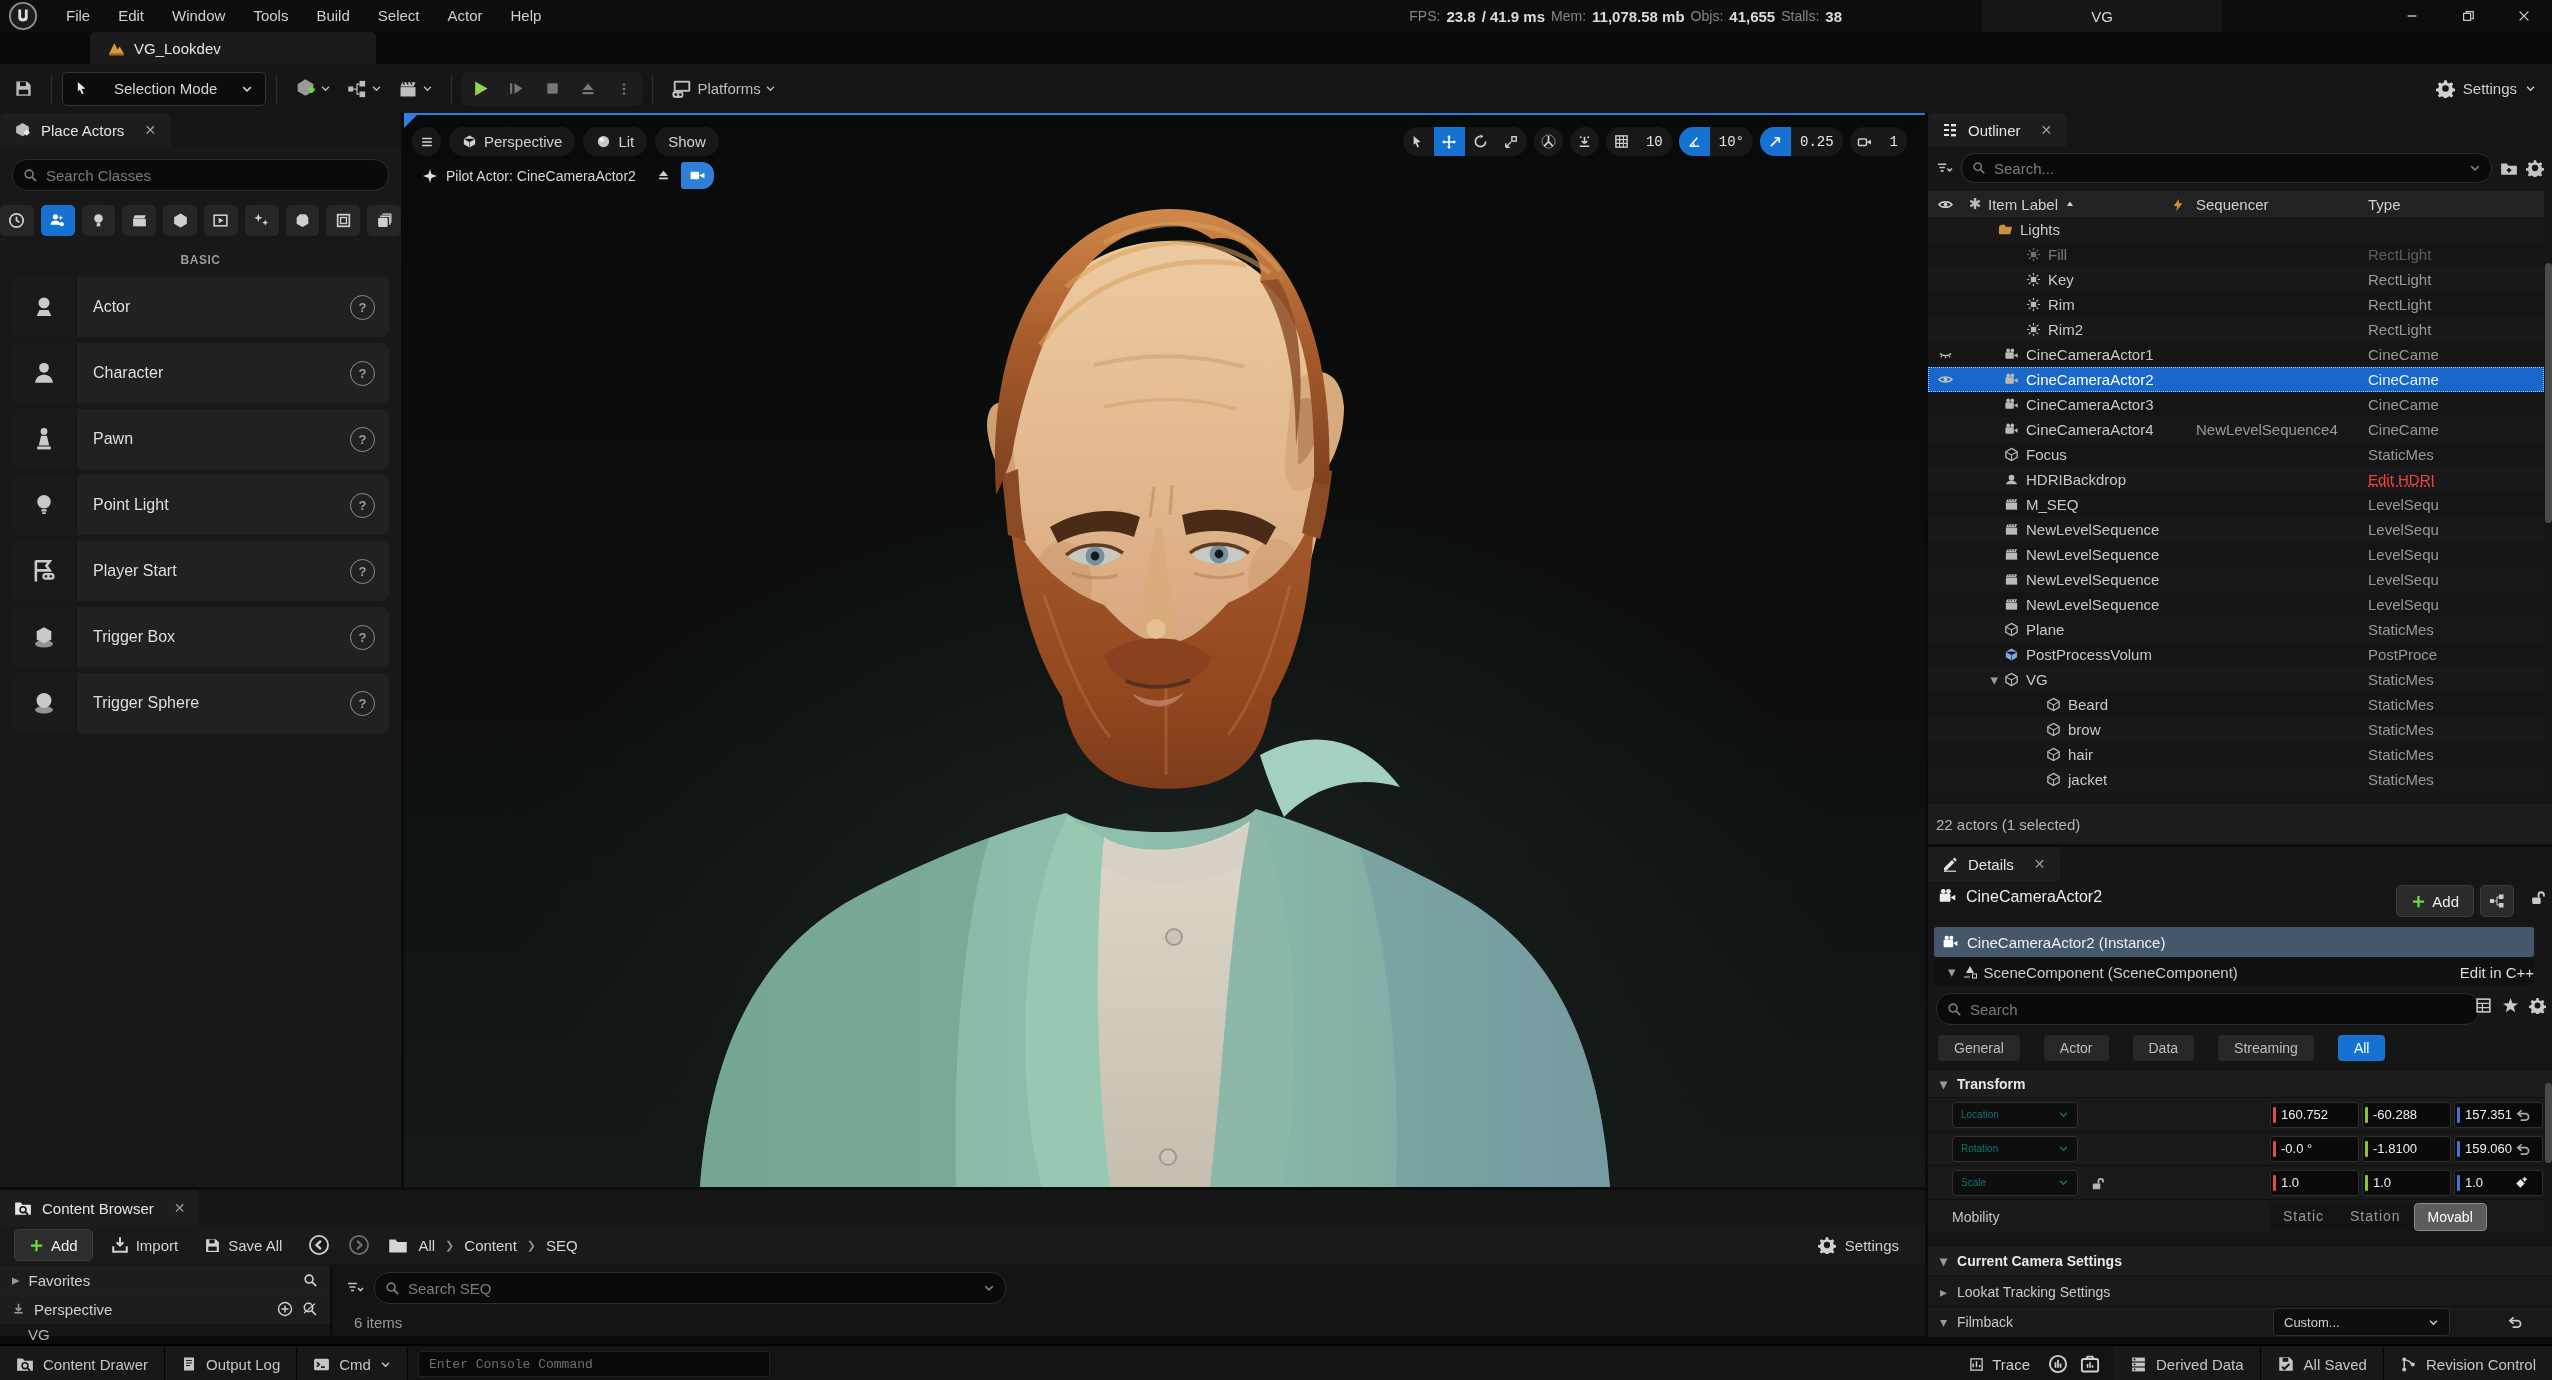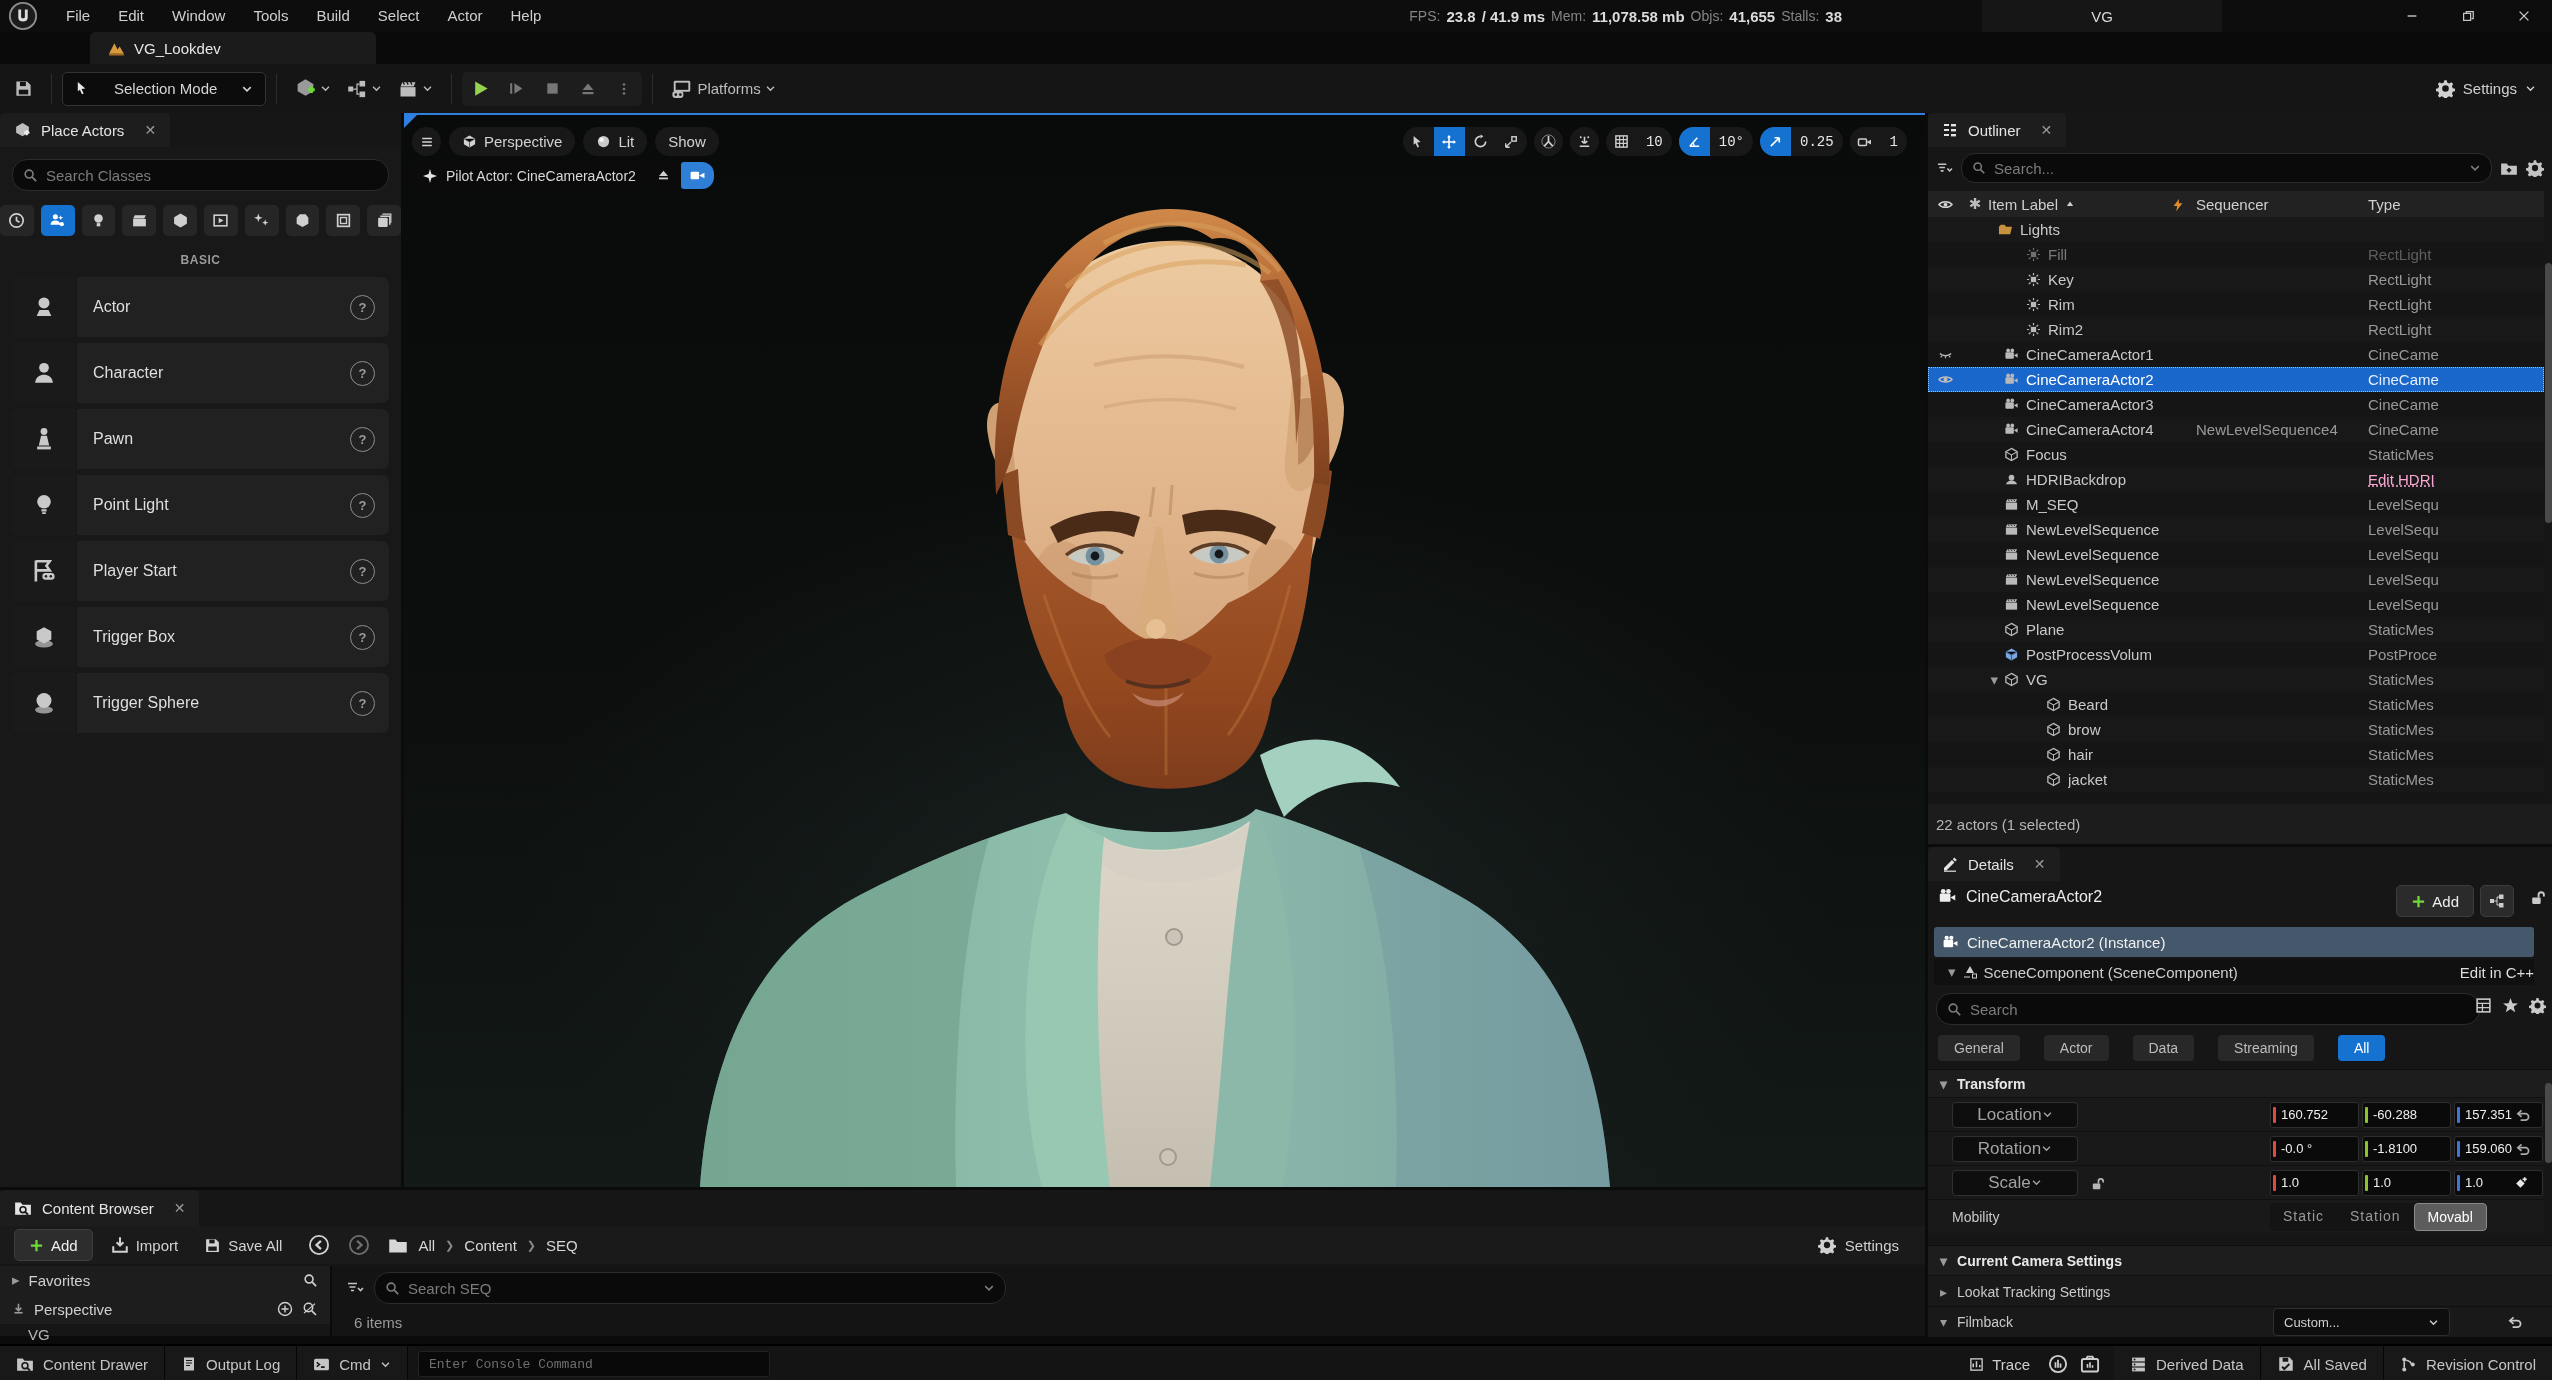--- a/index.html
+++ b/index.html
@@ -65,41 +65,41 @@
   .out-head{position:absolute;top:78px;left:0;right:8px;height:26px;background:#222;display:flex;align-items:center;color:#cfcfcf;border-bottom:1px solid #111;}
   .out-rows{position:absolute;top:104px;left:0;right:8px;bottom:44px;overflow:hidden;background:#151515;}
   .orow{position:relative;height:25px;display:flex;align-items:center;font-size:15px;color:#c9c9c9;}
   .orow:nth-child(odd){background:#181818;}
   .orow.sel{background:#1a67cc;color:#fff;outline:1px dotted #9cc3f5;outline-offset:-1px;}
   .orow .eyec{width:34px;display:flex;justify-content:center;color:#bdbdbd;}
   .orow .icn{margin-right:7px;display:flex;color:#b9b9b9;}
   .orow .seq{position:absolute;left:268px;width:168px;color:#9a9a9a;overflow:hidden;white-space:nowrap;}
   .orow .typ{position:absolute;left:440px;right:2px;color:#999;overflow:hidden;white-space:nowrap;}
   .orow.sel .typ{color:#e6eefb;}
-  .orow .typ.link{color:#f9a8d4;text-decoration:underline dotted;}
+  .orow .typ.link{color:#ef4444;text-decoration:underline dotted;}
   .out-foot{position:absolute;bottom:0;left:0;right:0;height:40px;background:#1c1c1c;display:flex;align-items:center;padding-left:8px;color:#b5b5b5;}
   .colhd{display:flex;align-items:center;}
   .scrollbar{position:absolute;width:7px;border-radius:4px;background:#4a4a4a;}
   
   #details{left:1928px;top:847px;width:624px;height:489px;}
   .det-name{position:absolute;top:40px;left:10px;display:flex;align-items:center;gap:9px;color:#ececec;font-size:16px;}
   .addbtn{position:absolute;top:38px;right:78px;height:30px;display:flex;align-items:center;gap:6px;background:#2b2b2b;border:1px solid #3d3d3d;border-radius:5px;padding:0 14px;color:#eee;}
   .bpbtn{position:absolute;top:38px;right:38px;width:32px;height:30px;background:#2b2b2b;border:1px solid #3d3d3d;border-radius:5px;display:flex;align-items:center;justify-content:center;color:#ccc;}
   .lockbtn{position:absolute;top:40px;right:6px;color:#c9c9c9;}
   .inst-row{position:absolute;top:80px;left:6px;right:18px;height:30px;background:#44576b;border-radius:3px;display:flex;align-items:center;gap:8px;padding:0 8px;color:#f0f0f0;}
   .comp-row{position:absolute;top:112px;left:6px;right:18px;height:26px;display:flex;align-items:center;gap:6px;color:#cfcfcf;background:#101010;}
   .editcpp{margin-left:auto;color:#dedede;}
   .det-search{position:absolute;top:146px;left:8px;right:72px;}
   .det-sicons{position:absolute;top:150px;right:6px;display:flex;gap:10px;color:#c9c9c9;}
   .chips{position:absolute;top:188px;left:10px;display:flex;gap:24px;}
   .chip{height:26px;display:flex;align-items:center;justify-content:center;background:#282828;border-radius:4px;padding:0 16px;color:#bdbdbd;font-size:14px;}
   .chip.sel{background:#1672d0;color:#fff;}
   .sect{display:flex;align-items:center;gap:10px;padding-left:12px;color:#e8e8e8;font-weight:bold;font-size:14px;background:#1d1d1d;border-top:1px solid #0e0e0e;}
   .trow{position:relative;height:33px;border-top:1px solid #101010;display:flex;align-items:center;background:#191919;}
-  .tdrop{margin-left:24px;width:108px;height:24px;background:#0e0e0e;border:1px solid #303030;border-radius:4px;display:flex;align-items:center;justify-content:center;padding:0 8px;color:#a3a3a3;font-size:17px;}
+  .tdrop{margin-left:24px;width:108px;height:24px;background:#0e0e0e;border:1px solid #303030;border-radius:4px;display:flex;align-items:center;justify-content:space-between;padding:0 8px;color:#0f766e;font-size:10px;}
   .vfields{position:absolute;left:342px;display:flex;gap:3px;}
   .vf{width:87px;height:24px;background:#0a0a0a;border:1px solid #2e2e2e;border-radius:3px;display:flex;align-items:center;color:#efefef;font-size:13px;overflow:hidden;white-space:nowrap;}
   .vf .bar{width:3px;height:16px;margin:0 5px 0 2px;border-radius:1px;flex:none;}
   .trow .rightico{position:absolute;right:14px;color:#a9a9a9;}
   .mobgrp{position:absolute;left:342px;display:flex;background:#141414;border-radius:4px;overflow:hidden;}
   .mob{height:26px;display:flex;align-items:center;justify-content:center;padding:0 13px;color:#9a9a9a;font-size:14px;letter-spacing:1px;}
   .mob.sel{background:#5c5c5c;color:#fff;border-radius:4px;border:1px solid #8a8a8a;letter-spacing:0;}
   .subrow{display:flex;align-items:center;gap:10px;padding-left:12px;color:#c9c9c9;font-size:14px;background:#191919;border-top:1px solid #101010;}
   .fb-drop{position:absolute;left:345px;width:155px;height:26px;background:#0e0e0e;border:1px solid #2e2e2e;border-radius:4px;display:flex;align-items:center;justify-content:space-between;padding:0 10px;color:#d0d0d0;font-size:13px;}
   

